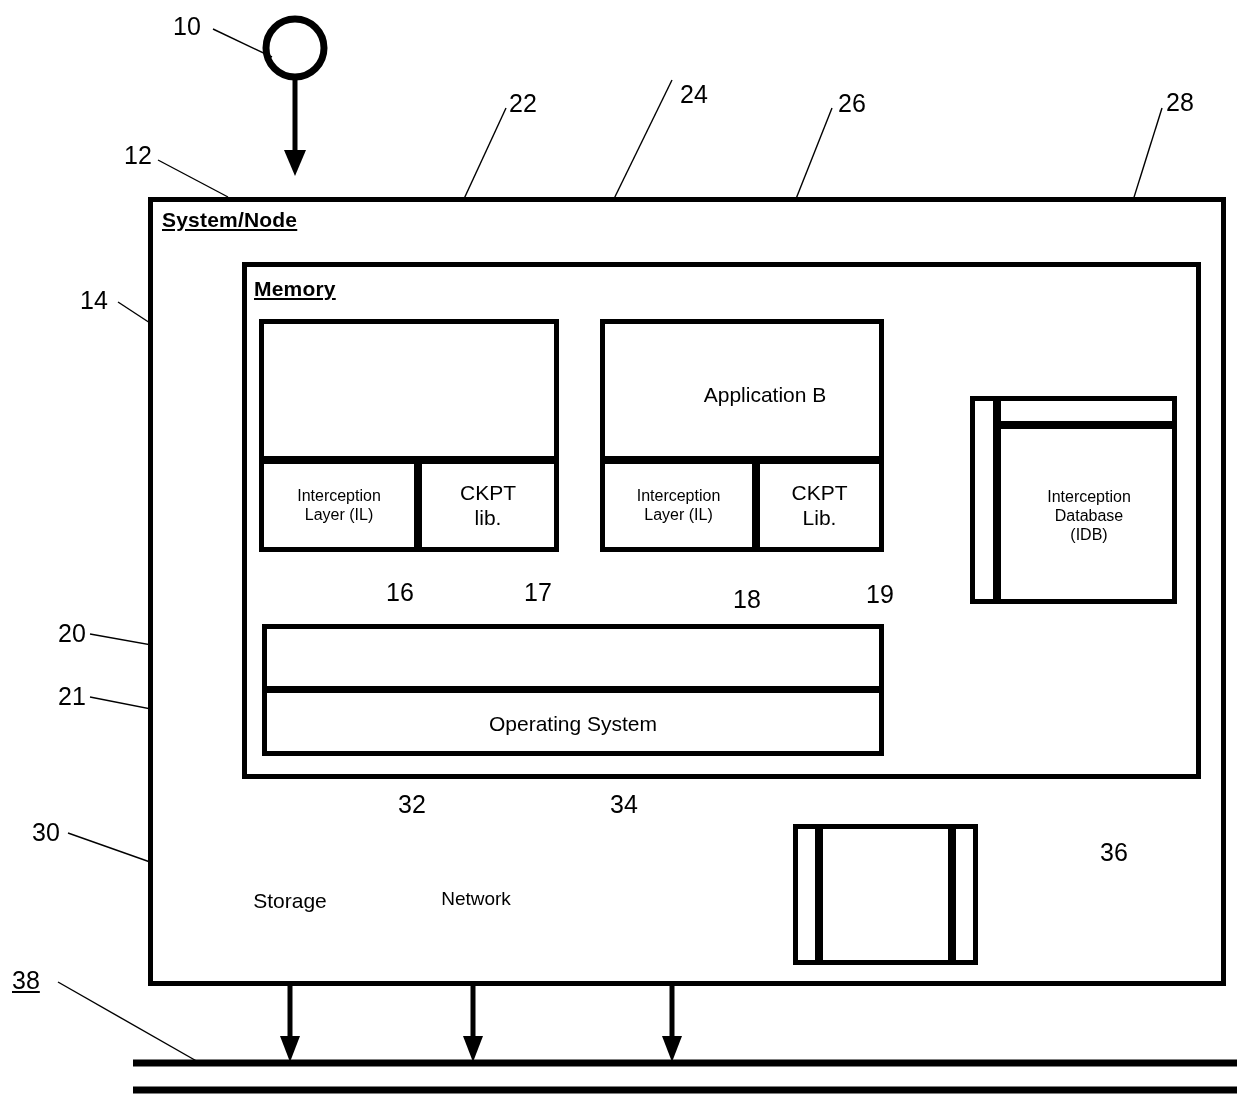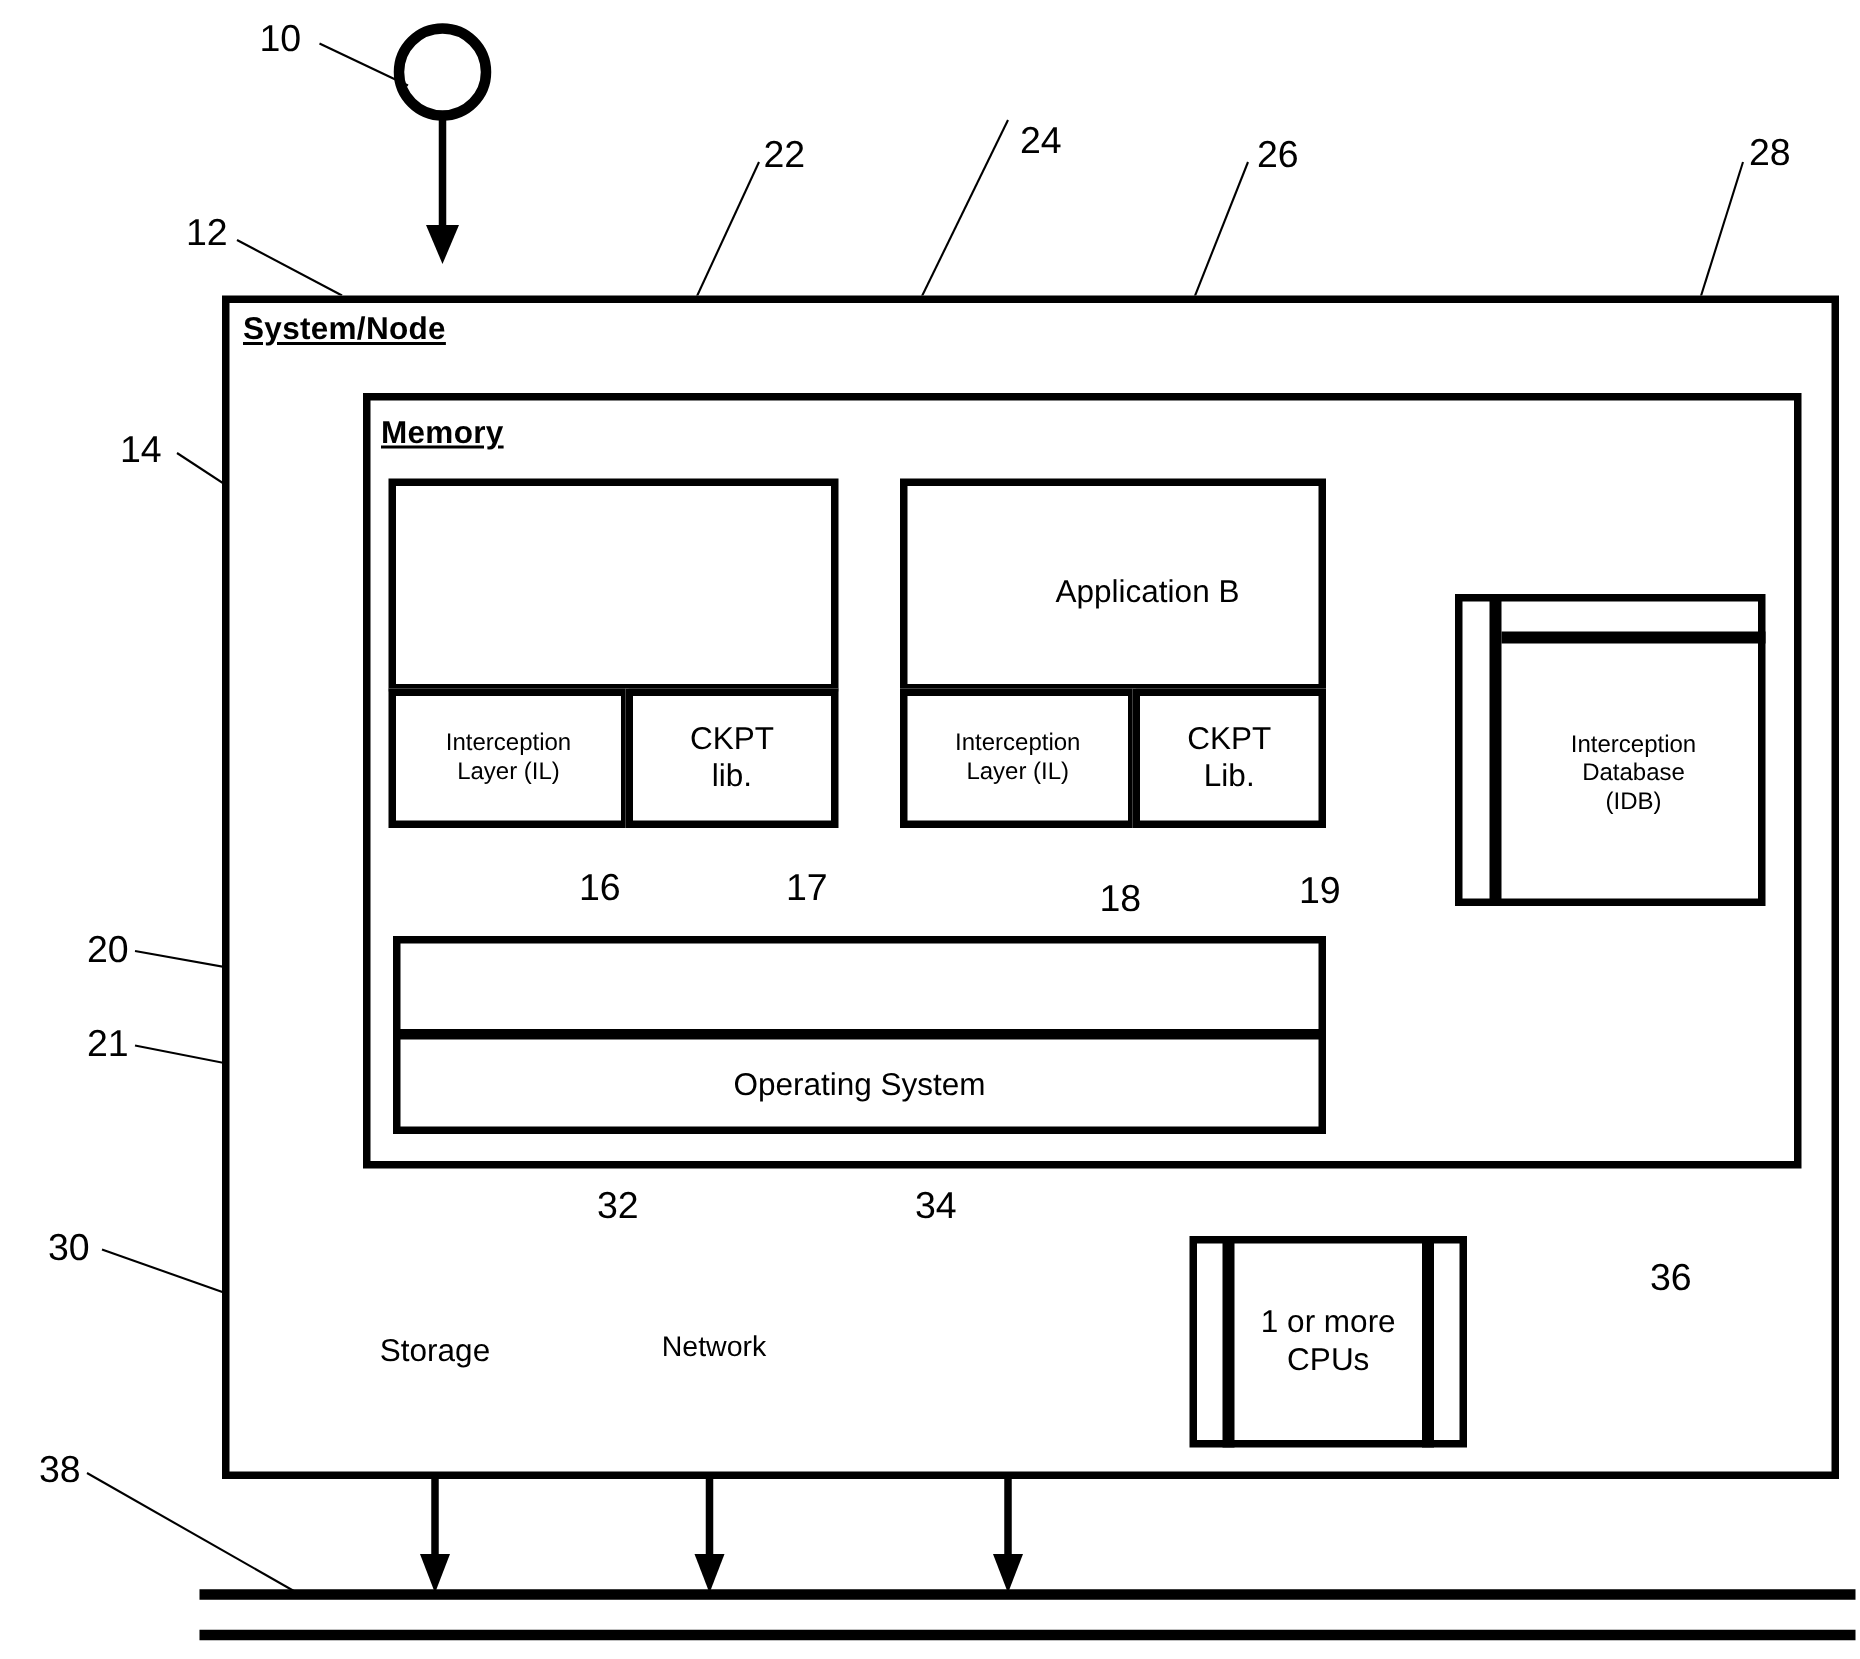--- a/index.html
+++ b/index.html
@@ -154,37 +154,33 @@
   <div class="box" style="left:262px;top:624px;width:622px;height:132px;"></div>
   <div style="position:absolute;left:262px;top:686px;width:622px;height:7px;background:#000;"></div>
   <div class="lbl t21" style="left:262px;top:693px;width:622px;height:63px;">Operating System</div>
 
   <div class="lbl t21" style="left:214px;top:860px;width:152px;height:82px;">Storage</div>
   <div class="lbl t19" style="left:391px;top:860px;width:170px;height:78px;">Network</div>
 
   <div class="box" style="left:793px;top:824px;width:185px;height:141px;"></div>
   <div style="position:absolute;left:815px;top:824px;width:8px;height:141px;background:#000;"></div>
   <div style="position:absolute;left:948px;top:824px;width:8px;height:141px;background:#000;"></div>
-  <div class="lbl t21" style="left:823px;top:824px;width:125px;height:141px;flex-direction:column;">
-    <span>1 or more</span>
-    <span>CPUs</span>
-  </div>
 
   <div class="num" style="left:173px;top:12px;">10</div>
   <div class="num" style="left:124px;top:141px;">12</div>
   <div class="num" style="left:509px;top:89px;">22</div>
   <div class="num" style="left:680px;top:57px;margin-top:23px;">24</div>
   <div class="num" style="left:838px;top:89px;">26</div>
   <div class="num" style="left:1166px;top:88px;">28</div>
   <div class="num" style="left:80px;top:286px;">14</div>
   <div class="num" style="left:386px;top:578px;">16</div>
   <div class="num" style="left:524px;top:578px;">17</div>
   <div class="num" style="left:733px;top:585px;">18</div>
   <div class="num" style="left:866px;top:580px;">19</div>
   <div class="num" style="left:58px;top:619px;">20</div>
   <div class="num" style="left:58px;top:682px;">21</div>
   <div class="num" style="left:32px;top:818px;">30</div>
   <div class="num" style="left:398px;top:790px;">32</div>
   <div class="num" style="left:578px;top:790px;margin-left:32px;">34</div>
   <div class="num" style="left:1100px;top:838px;">36</div>
-  <div class="num" style="left:26px;top:966px;">38</div>
+  <div class="num" style="left:12px;top:966px;text-decoration:underline;">38</div>
 
 </div>
 
 </body></html>

